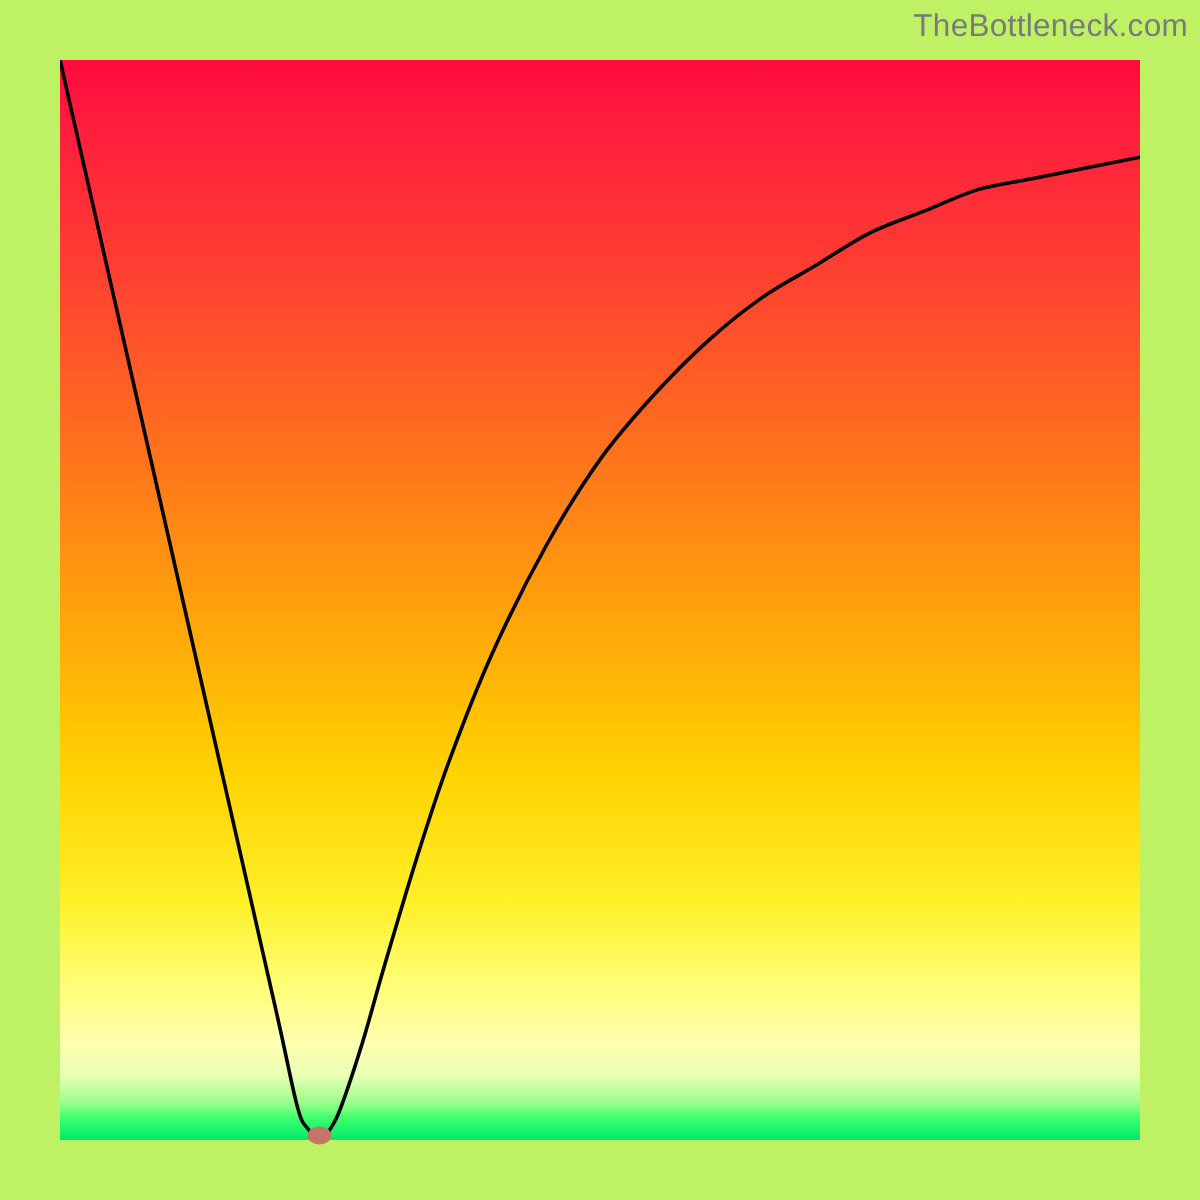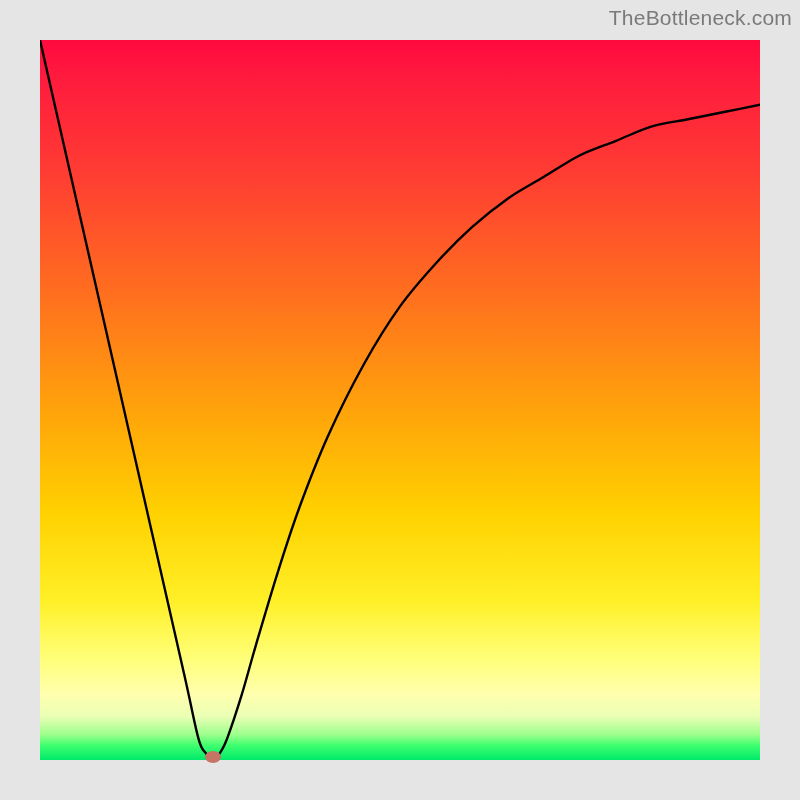--- a/index.html
+++ b/index.html
@@ -8,21 +8,21 @@
     width: 800px;
     height: 800px;
     background: #000;
     overflow: hidden;
     font-family: Arial, Helvetica, sans-serif;
   }
   .frame {
     position: relative;
     width: 800px;
     height: 800px;
-    background: #e5e5e5;
+    background: #bef264;
   }
   .plot {
     position: absolute;
     left: 40px;
     top: 40px;
     width: 720px;
     height: 720px;
     
     background: linear-gradient(to bottom,
       #ff0a3f 0%,

